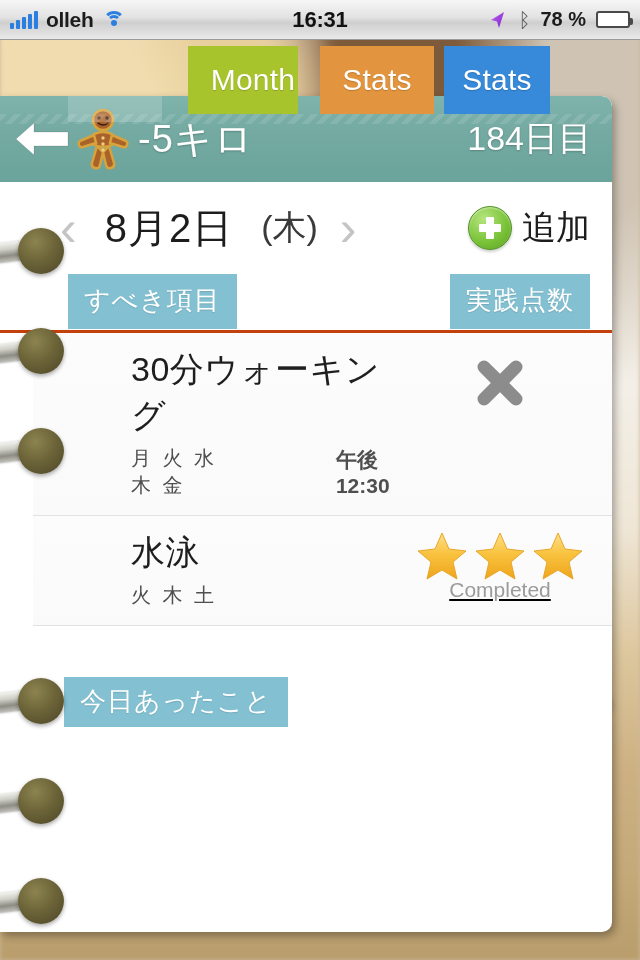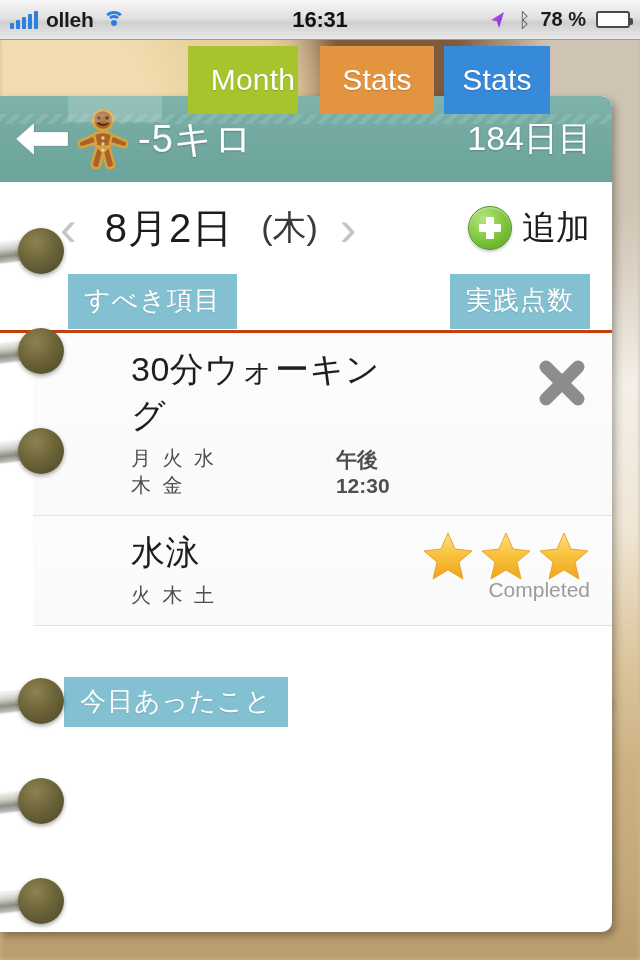--- a/index.html
+++ b/index.html
@@ -166,21 +166,21 @@
     padding: 14px 22px 16px 98px; min-height: 98px;
     background: linear-gradient(180deg, #fcfcfc 0%, #fafafa 100%);
     border-bottom: 1px solid #e2e2e2;
     cursor: pointer;
   }
   .task-main { flex: 1; }
   .task-title { font-size: 34px; color: #1e1e1e; letter-spacing: .5px; }
   .task-meta { display: flex; align-items: center; margin-top: 6px; }
   .task-days { font-size: 20px; color: #4f4f4f; letter-spacing: 3px; }
   .task-time { font-size: 21px; color: #4f4f4f; margin-left: 96px; font-weight: bold; }
-  .task-right { width: 180px; display: flex; flex-direction: column; align-items: flex-end; }
+  .task-right { width: 180px; display: flex; flex-direction: column; align-items: center; text-decoration: underline; }
   .xmark { width: 56px; height: 56px; margin-top: 8px; }
   .stars { display: flex; gap: 6px; }
   .star { width: 52px; height: 52px; }
   .completed { font-size: 21px; color: #9b9b9b; margin-top: -4px; }
 
   
   #notes-wrap { padding: 58px 26px 0 56px; margin-left: 8px; }
   #note-box {
     margin-top: 0; width: 518px; height: 148px;
     background: #ececec; border: 1px solid #d6d6d6;

